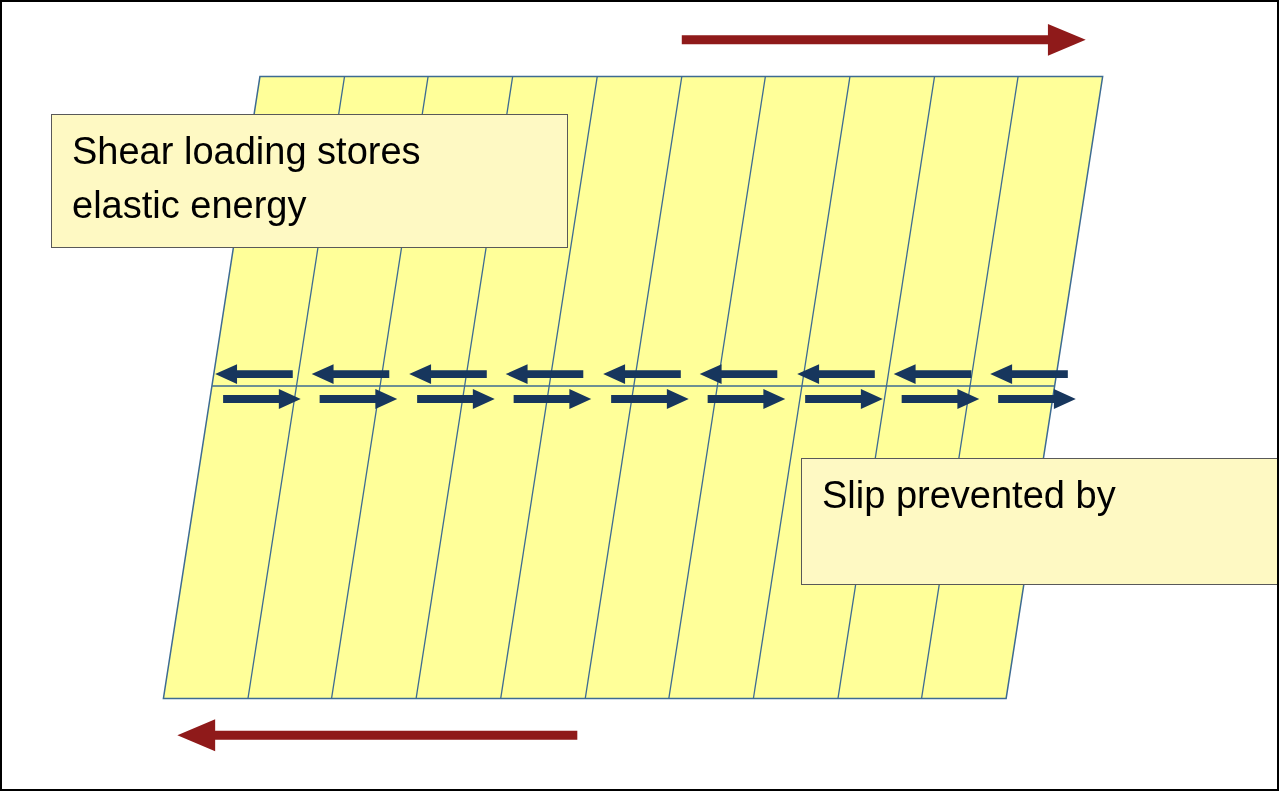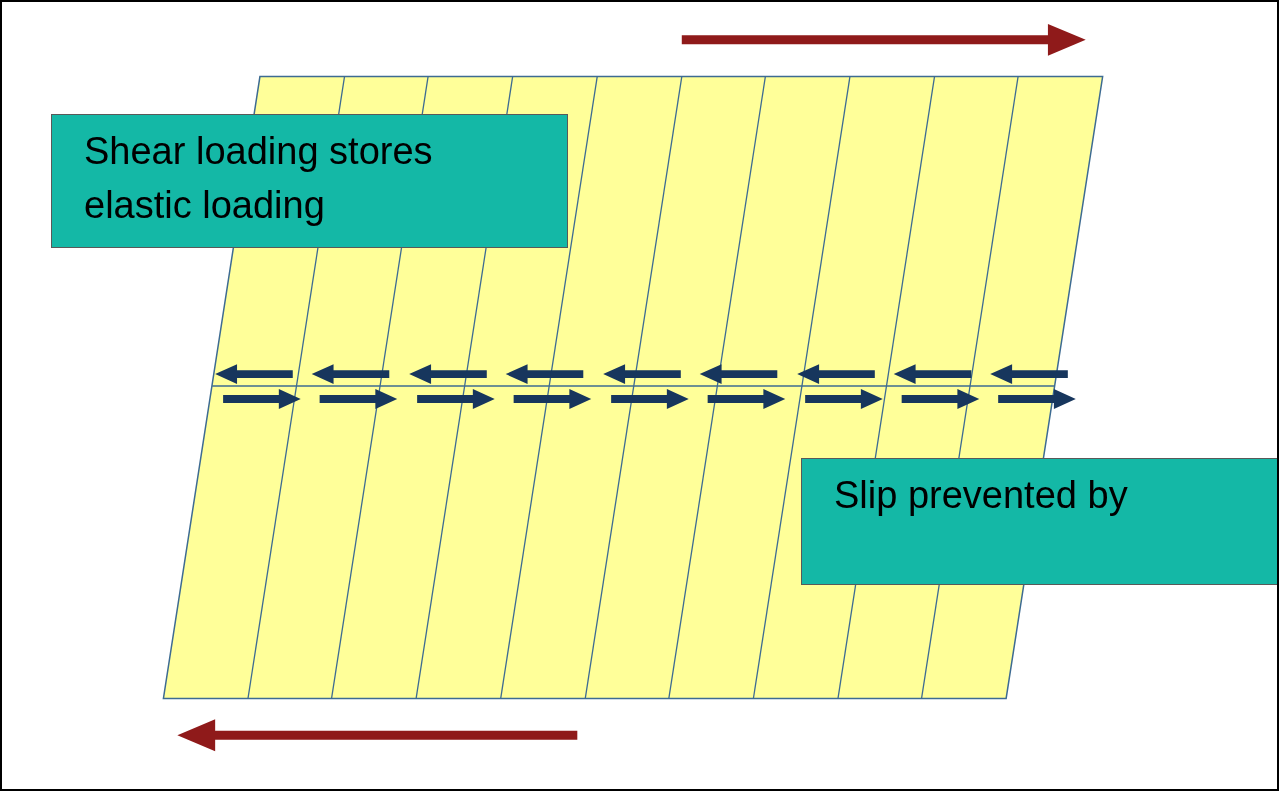--- a/index.html
+++ b/index.html
@@ -13,26 +13,26 @@
     overflow:hidden;
   }
   svg.diagram{position:absolute;left:0;top:0;width:100%;height:100%;}
   .block{fill:var(--block-fill,#ffff99);stroke:var(--block-stroke,#3d6b92);stroke-width:1.5;}
   .grid line{stroke:var(--block-stroke,#3d6b92);stroke-width:1.3;}
   .fault{stroke:var(--fault-line,#3d6b92);stroke-width:1.5;}
   .friction use{fill:var(--traction-arrow,#17365d);}
   .shear-arrow{fill:var(--shear-arrow,#8f1a1a);}
   .label{
     position:absolute;
-    background:#14b8a6;
+    background:#fef9c3;
     border:1px solid var(--label-border,#595959);
     color:#000;
     font-size:38px;
     line-height:1.42;
-    padding:10px 32px;
+    padding:10px 20px;
     box-sizing:border-box;
     white-space:nowrap;
   }
   #label1{left:49px;top:112px;width:517px;height:134px;}
   #label2{left:799px;top:456px;width:503px;height:127px;}
 </style>
 </head>
 <body>
 
 <div class="canvas">
@@ -82,20 +82,20 @@
       <use href="#arrR" x="903" y="399"></use>
       <use href="#arrR" x="1000" y="399"></use>
     </g>
 
     <polygon class="shear-arrow" points="1088,38 1050,22 1050,33.5 682,33.5 682,42.5 1050,42.5 1050,54"></polygon>
     <polygon class="shear-arrow" points="175,737 213,721 213,732.5 577,732.5 577,741.5 213,741.5 213,753"></polygon>
   </svg>
 
   <div class="label" id="label1">
     <div>Shear loading stores</div>
-    <div>elastic loading</div>
+    <div>elastic energy</div>
   </div>
 
   <div class="label" id="label2">
     <div>Slip prevented by</div>
   </div>
 
 </div>
 
 </body></html>

